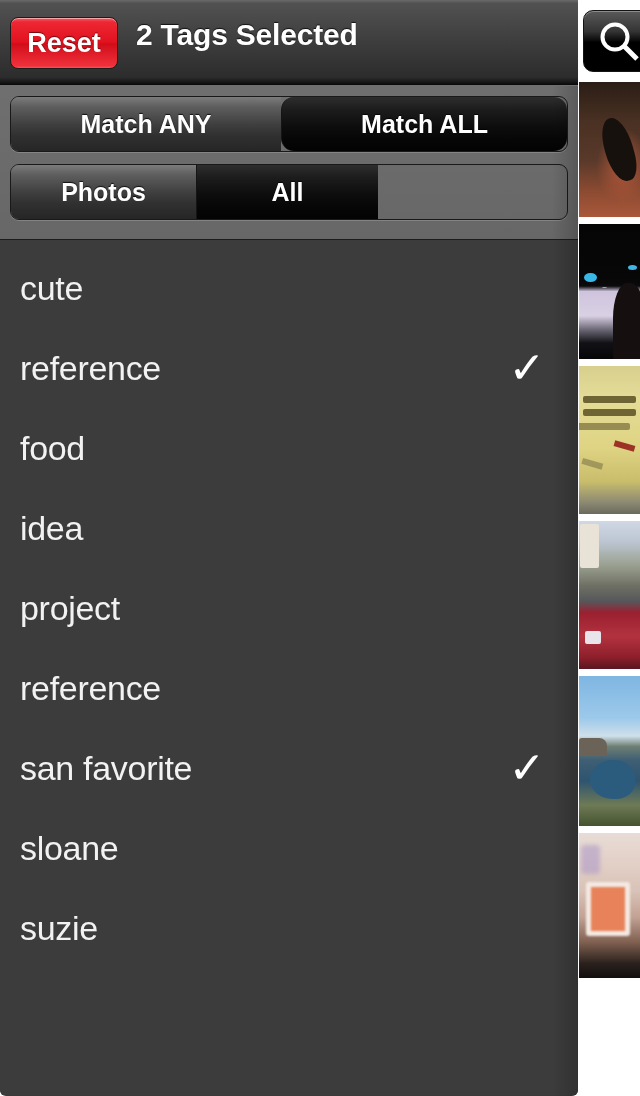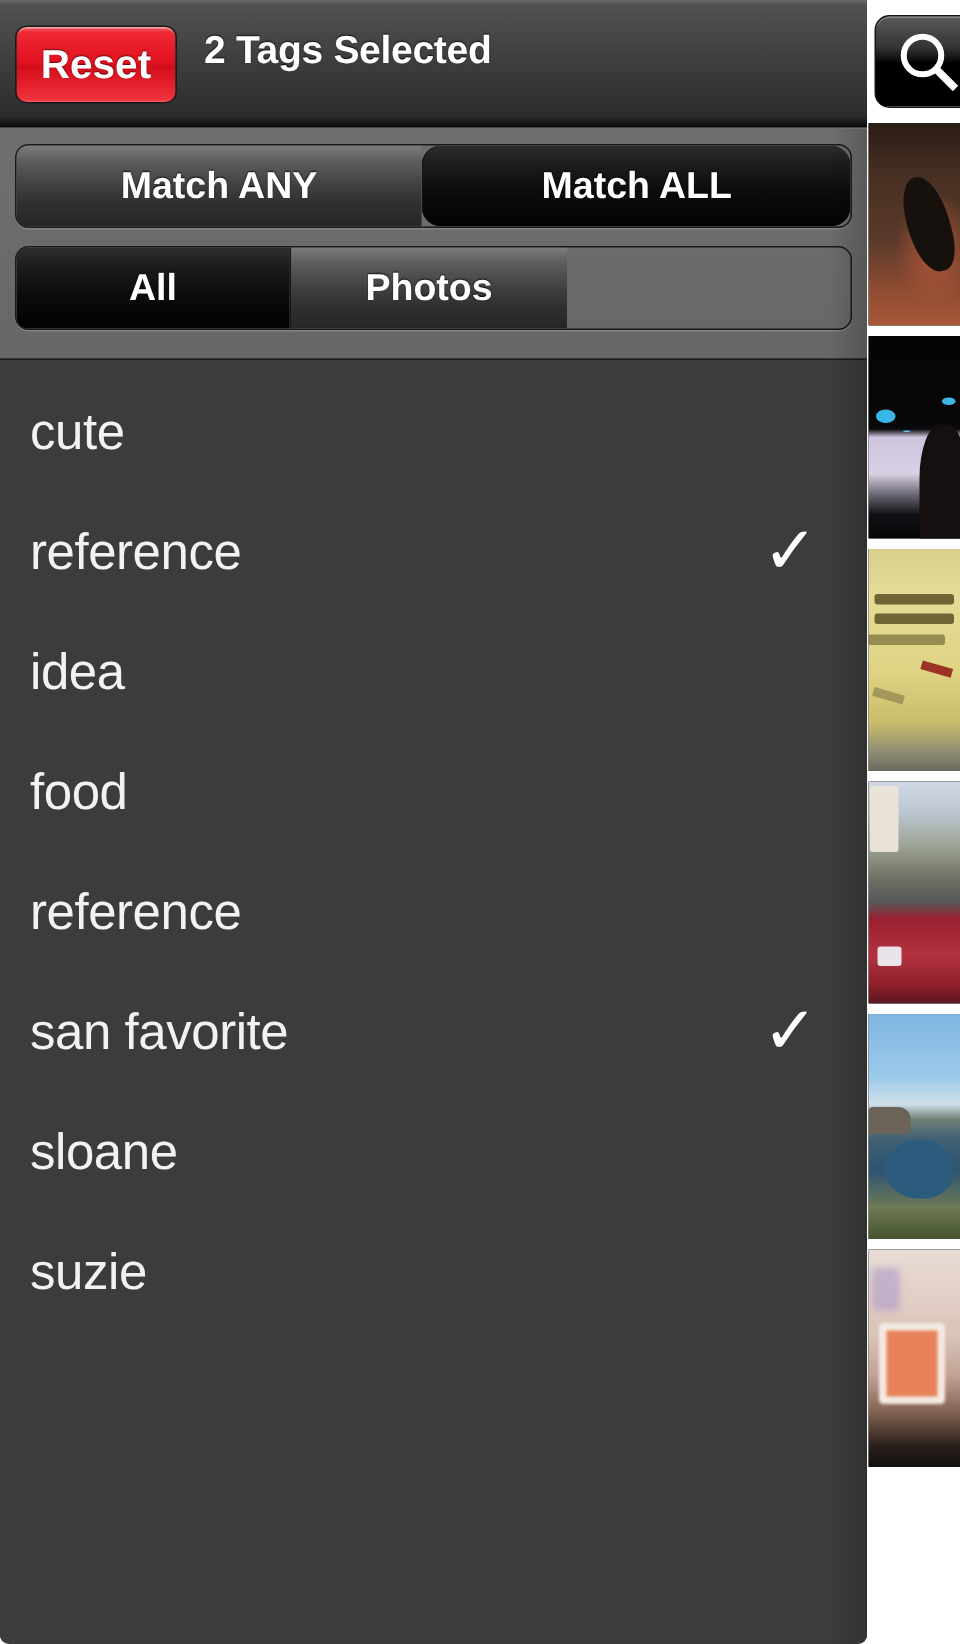--- a/index.html
+++ b/index.html
@@ -116,21 +116,21 @@
     font-weight: bold;
     line-height: 50px;
     text-align: center;
     text-shadow: 0 -1px 1px rgba(0,0,0,.55);
     cursor: pointer;
   }
   #titlebar-title {
     position: absolute;
     left: 136px;
     top: 18px;
-    font-size: 26px;
+    font-size: 30px;
     font-weight: bold;
     color: #ffffff;
     text-shadow: 0 -1px 1px rgba(0,0,0,.75);
     letter-spacing: -0.2px;
     white-space: nowrap;
   }
 
   
   #search-button {
     position: absolute;
@@ -259,49 +259,53 @@
     </div>
 
     <div id="filter-toolbar">
 
       <div class="segmented">
         <div class="seg" style="flex:0 0 270px;">Match ANY</div>
         <div class="seg selected" style="flex:1 1 auto;border-radius:13px;">Match ALL</div>
       </div>
 
       <div class="segmented">
+        <div class="seg" style="flex:0 0 185px;">Photos</div>
         <div class="seg selected" style="flex:0 0 182px;">All</div>
-        <div class="seg" style="flex:0 0 185px;">Photos</div>
       </div>
 
     </div>
 
     <div id="tag-list">
 
       <div class="tag-row">
         <span class="tag-label">cute</span>
 
       </div>
 
       <div class="tag-row">
         <span class="tag-label">reference</span>
         <span class="tag-check">✓</span>
       </div>
 
       <div class="tag-row">
+        <span class="tag-label">food</span>
+
+      </div>
+
+      <div class="tag-row">
         <span class="tag-label">idea</span>
 
       </div>
 
-      <div class="tag-row">
-        <span class="tag-label">food</span>
-
-      </div>
-
-
+
+      <div class="tag-row">
+        <span class="tag-label">project</span>
+
+      </div>
 
       <div class="tag-row">
         <span class="tag-label">reference</span>
 
       </div>
 
       <div class="tag-row">
         <span class="tag-label">san favorite</span>
         <span class="tag-check">✓</span>
       </div>

